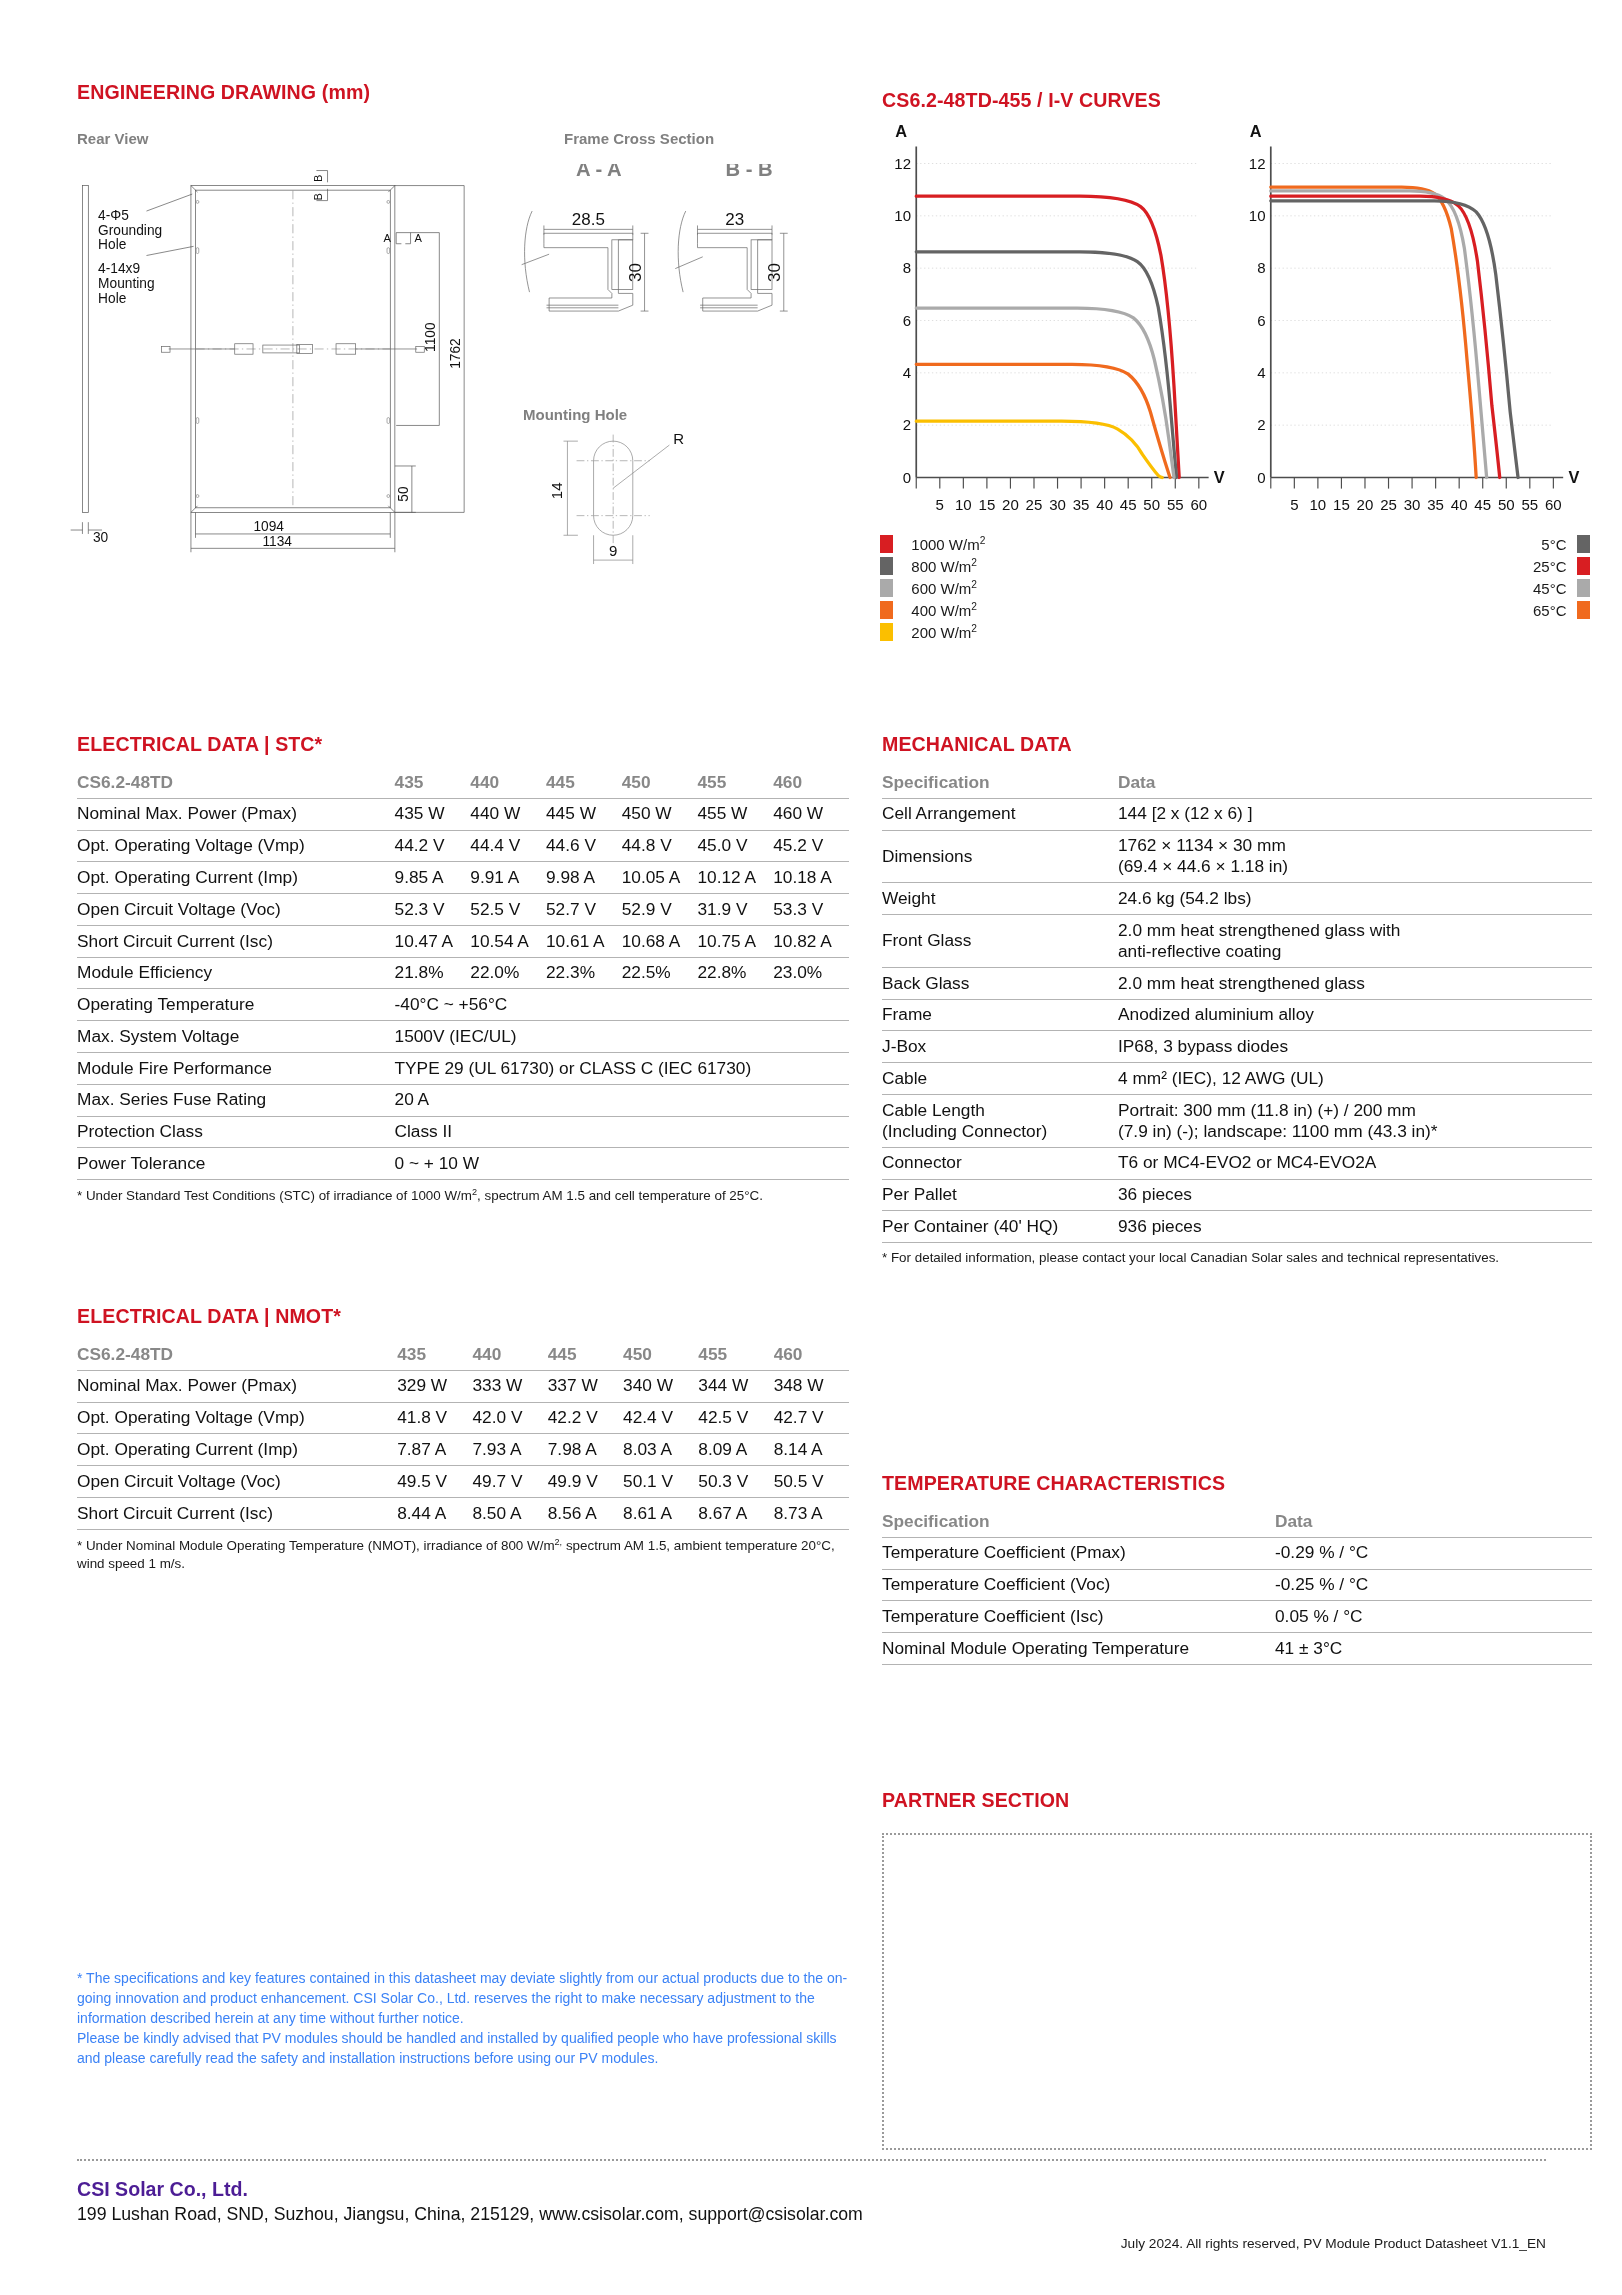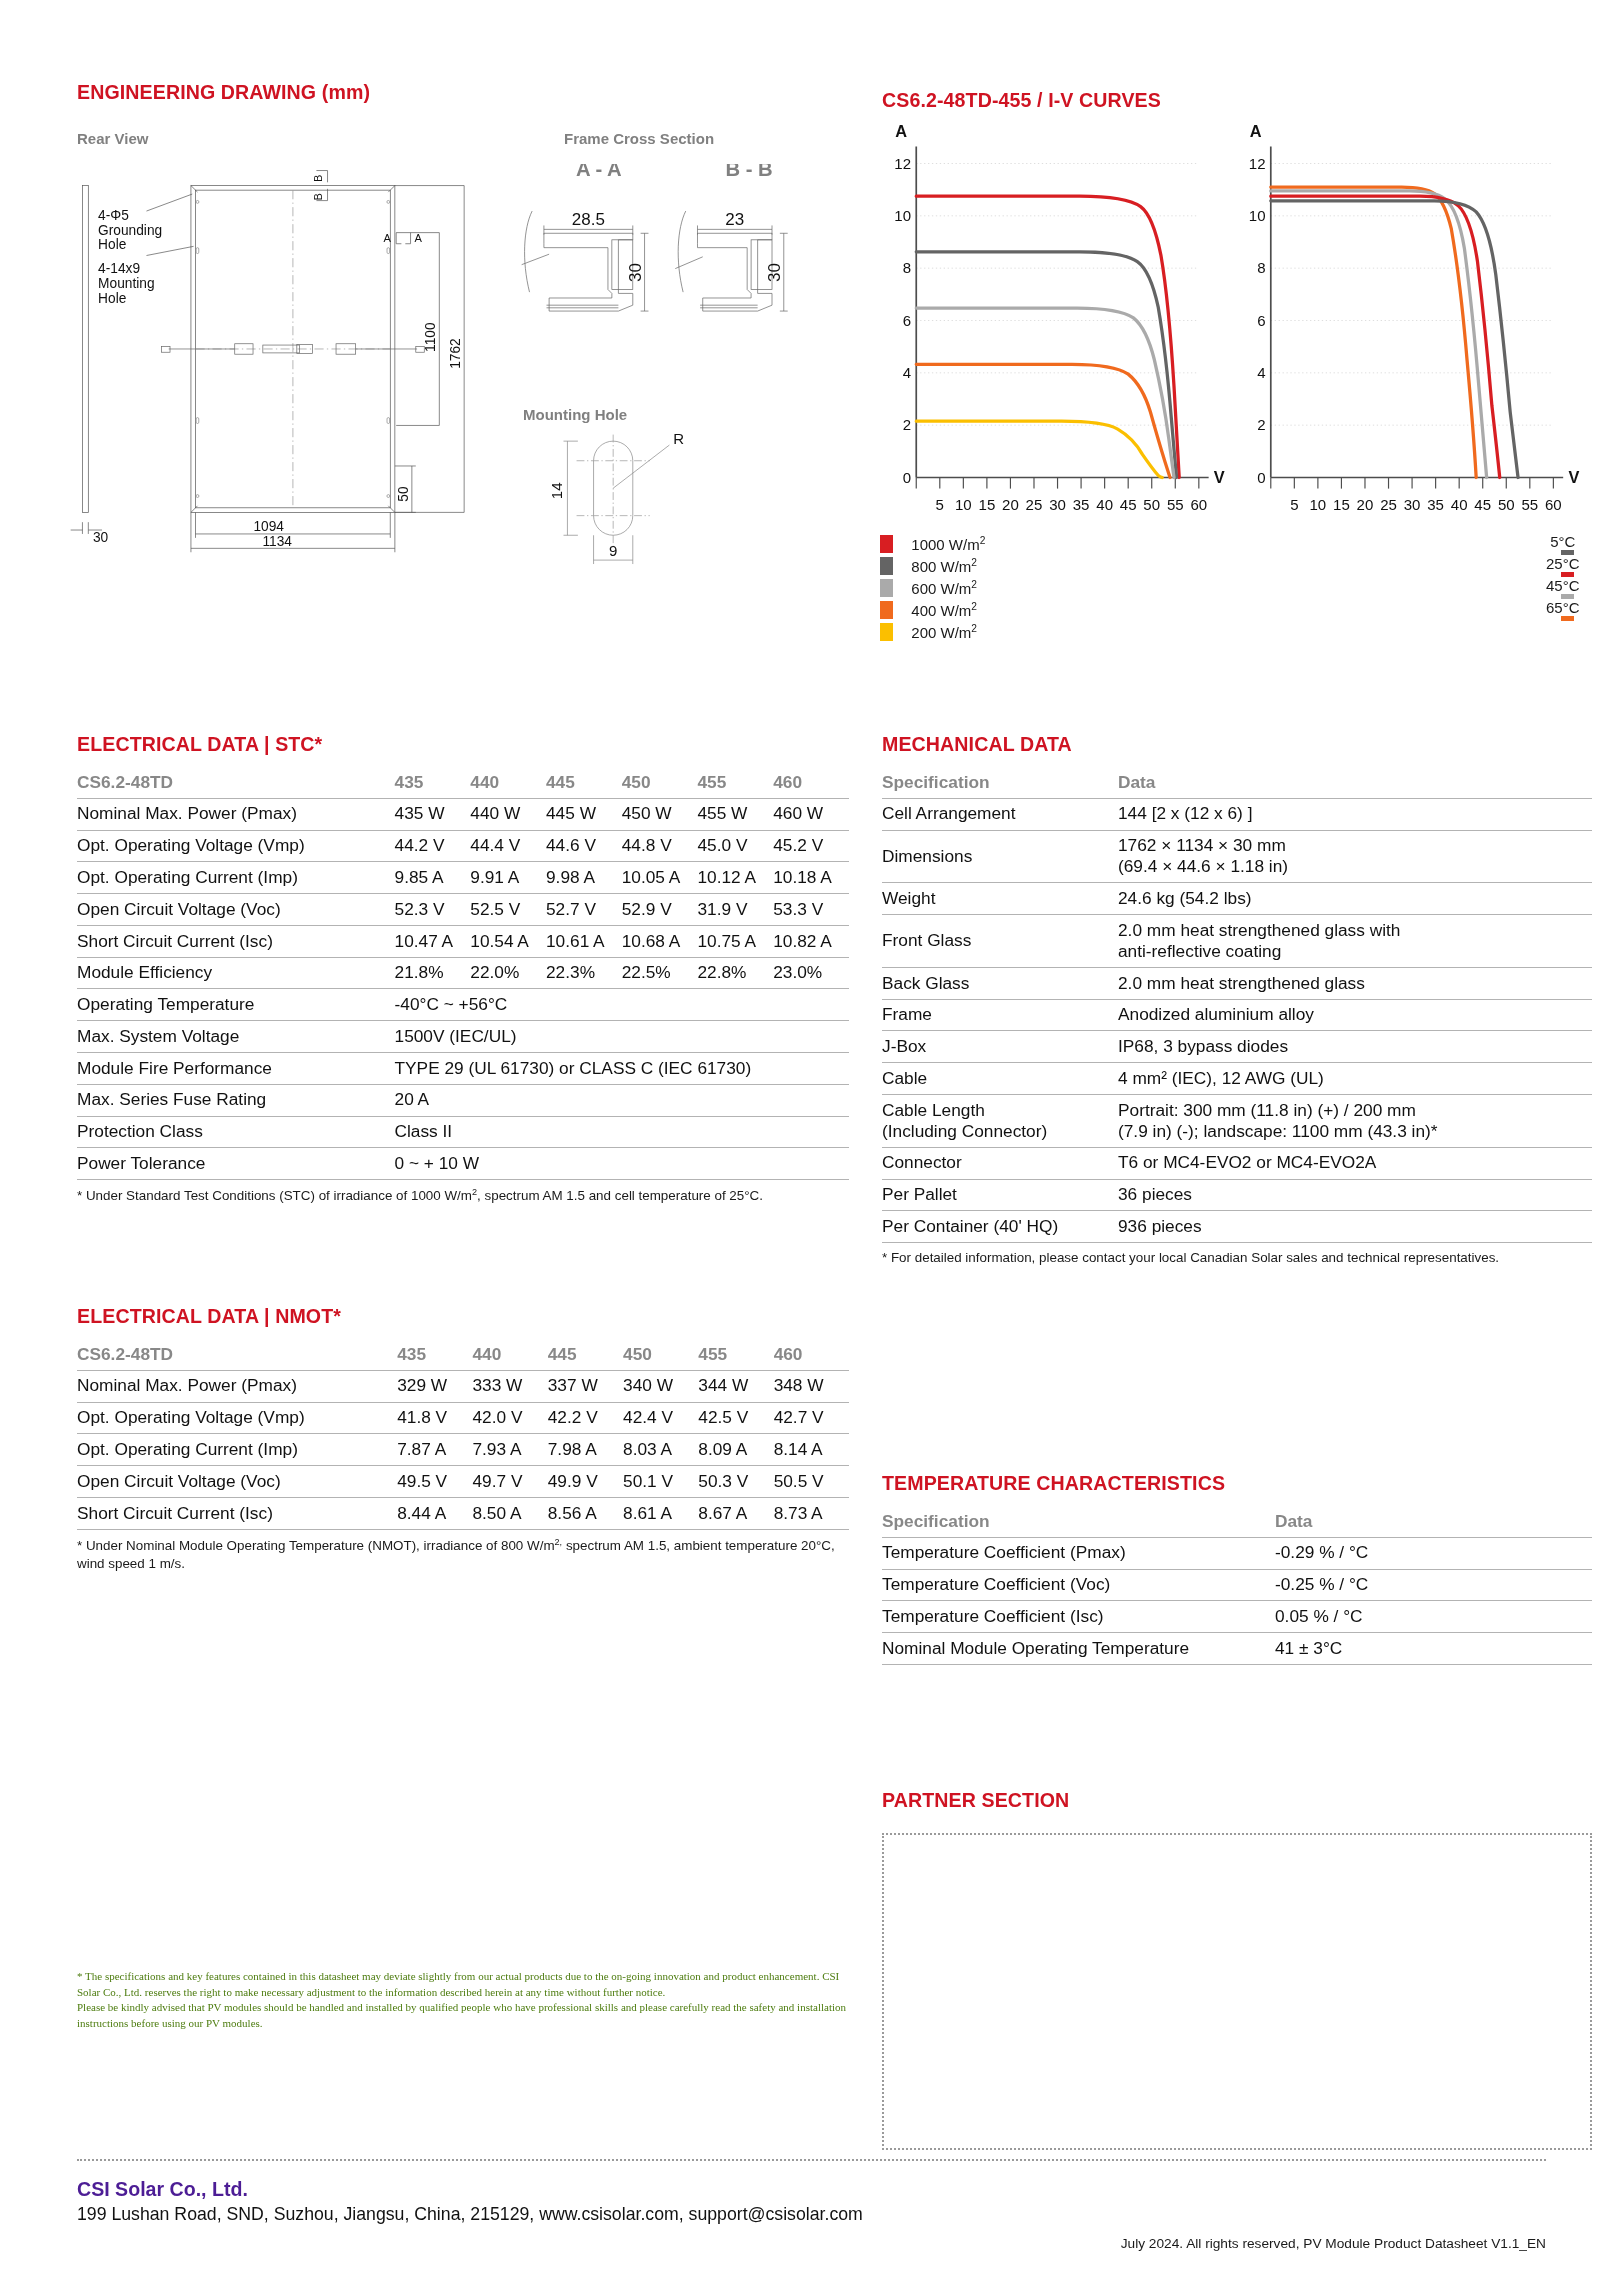--- a/index.html
+++ b/index.html
@@ -44,21 +44,21 @@
   #iv-charts { left: 877px; top: 124px; width: 713px; height: 393px; }
   #iv-legend { left: 880px; top: 517px; width: 710px; height: 118px; margin-top: 16px; }
 
   .legend-col { position: absolute; top: 0; }
   .legend-row { display: flex; align-items: center; height: 22px; }
   .legend-sw { width: 13px; height: 18.3px; display: inline-block; }
   .legend-txt { font-size: 15px; color: #1a1a1a; }
   #legend-left { left: 0px; }
   #legend-left .legend-txt { margin-left: 18.3px; width: 98px; }
   #legend-right { right: 0px; }
-  #legend-right .legend-row { justify-content: flex-end; flex-direction: column; }
+  #legend-right .legend-row { justify-content: flex-end; }
   #legend-right .legend-txt { margin-right: 10.5px; text-align: right; }
 
   
   table.dt { border-collapse: collapse; width: 100%; }
   table.dt td, table.dt th {
     text-align: left;
     font-size: 17.3px;
     font-weight: normal;
     padding: 4.6px 0 5.2px 0;
     vertical-align: middle;
@@ -100,21 +100,21 @@
     width: 710px;
     height: 317px;
     border: 2px dotted #9a9a9a;
   }
 
   .tbl-title { margin-bottom: 11px; }
 
   
   #disclaimer {
     left: 77px; top: 1969px; width: 778px;
-    font-size: 11px; line-height: 1.42; color: #4d7c0f; font-family: Liberation Serif, serif;
+    font-size: 14px; line-height: 1.42; color: #3b82f6;
   }
 
   
   #footer-rule {
     left: 77px; top: 2159px; width: 1469px;
     border-top: 2px dotted #9a9a9a; height: 0;
   }
   #footer { left: 77px; top: 2178px; width: 1469px; }
   #company { color: #4c1d95; font-weight: bold; font-size: 19.6px; }
   #address { font-size: 17.7px; color: #111; margin-top: 2.6px; }

